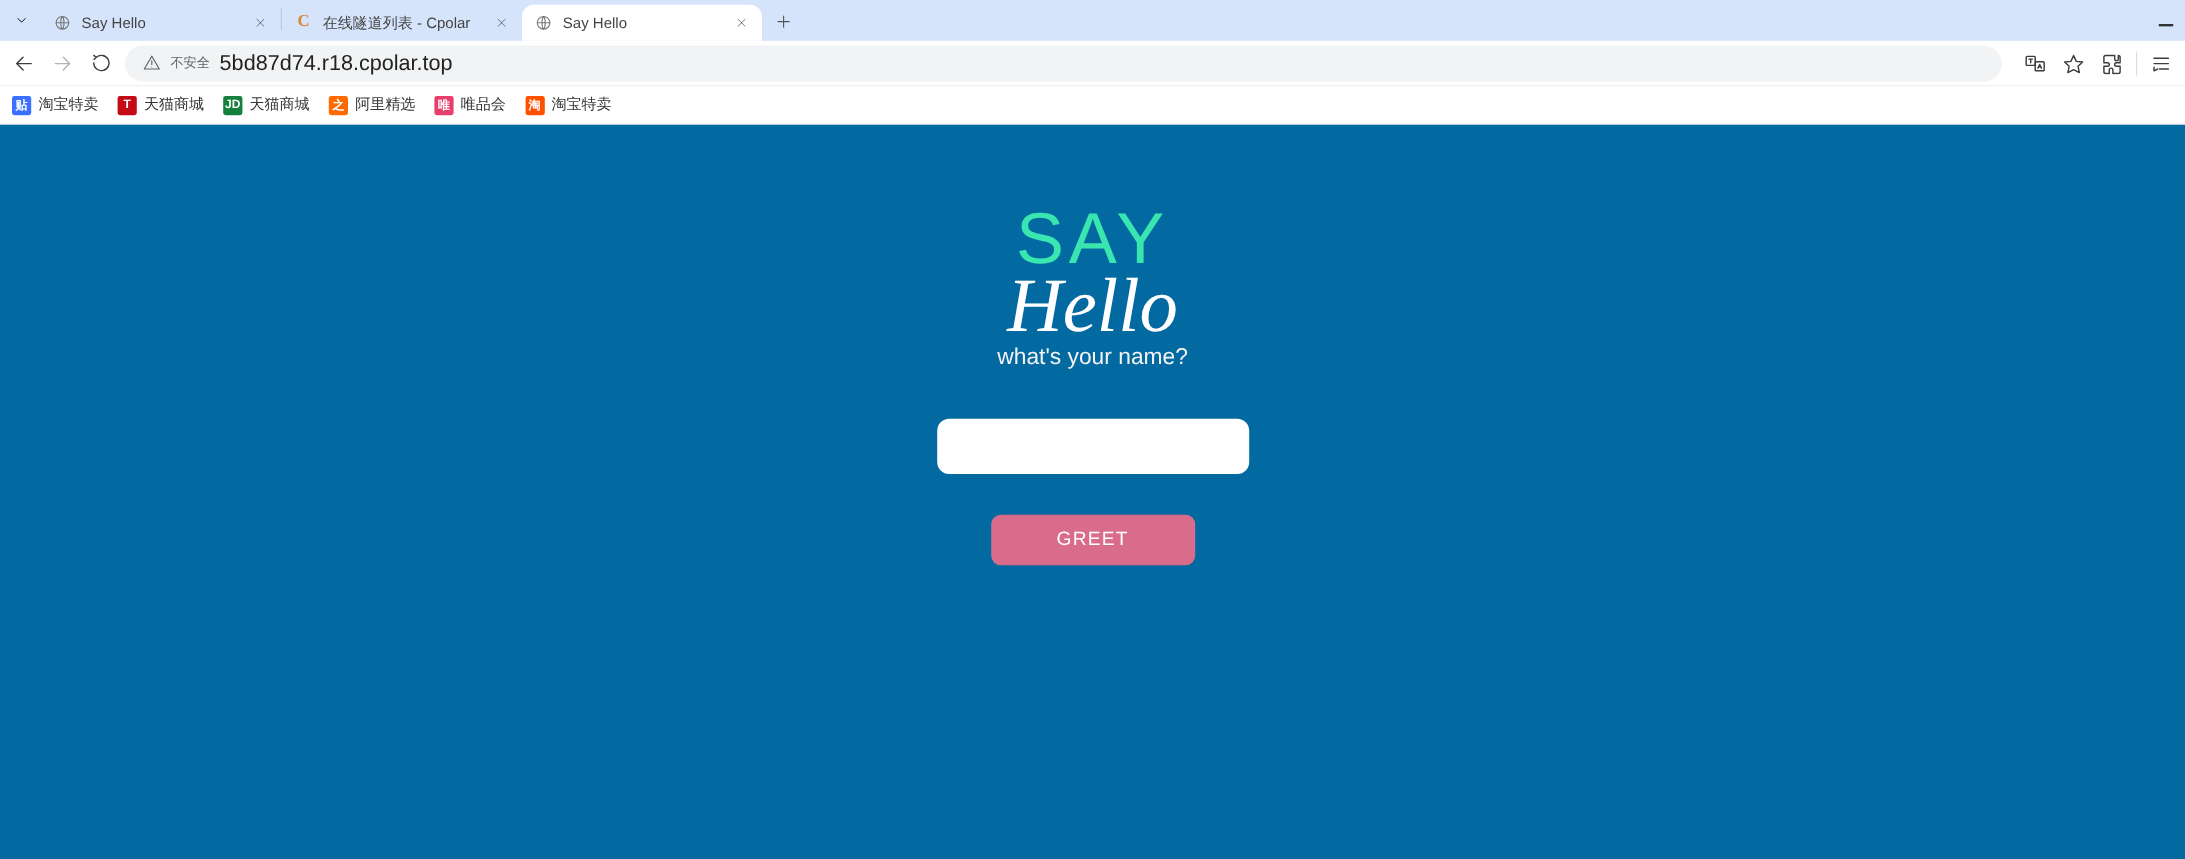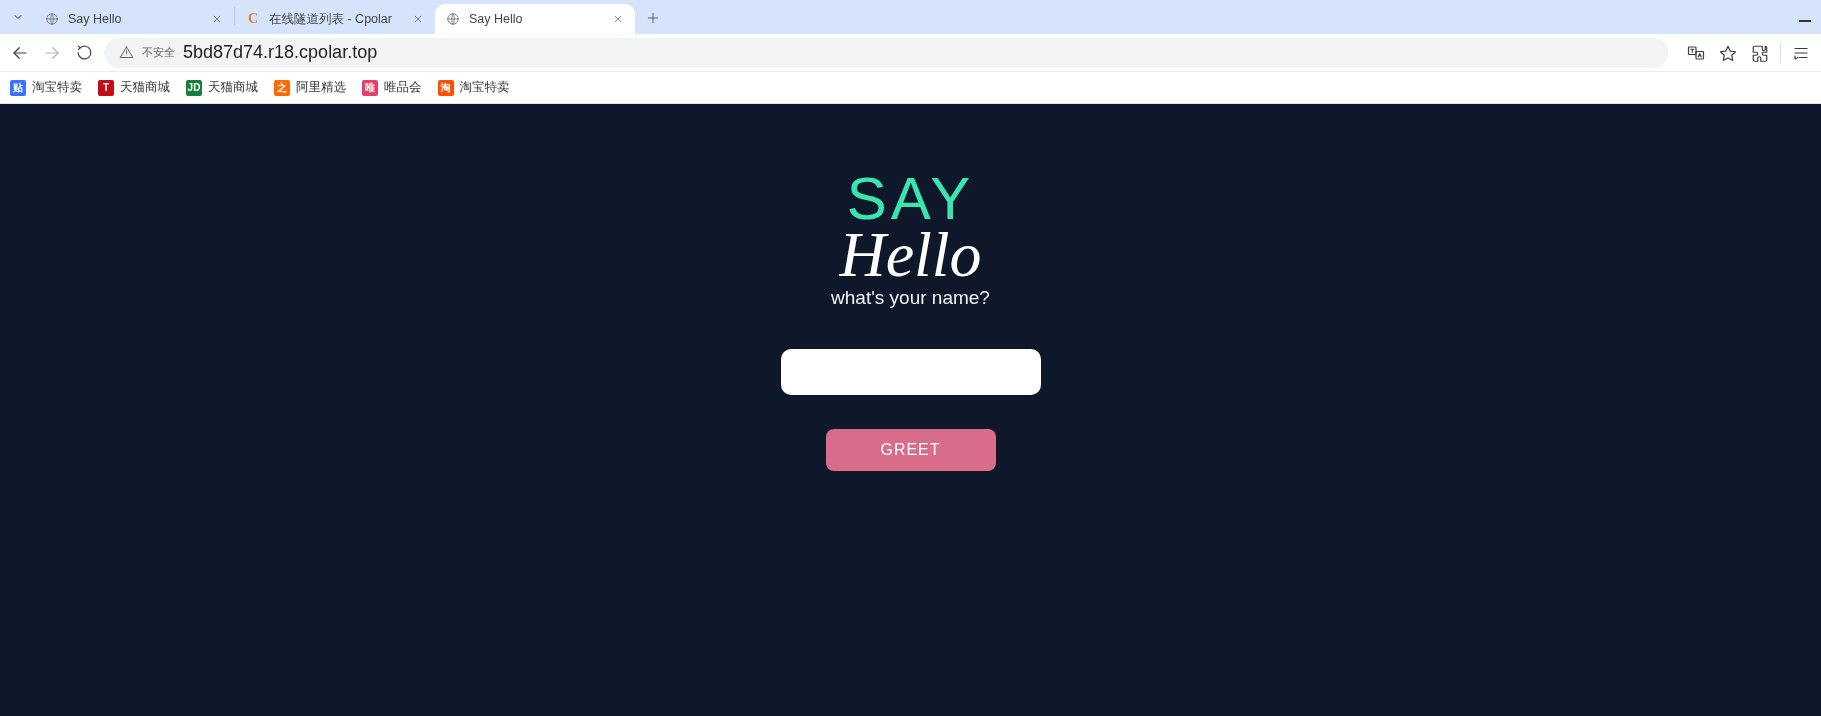--- a/index.html
+++ b/index.html
@@ -132,21 +132,21 @@
   .bm .bm-icon {
     width: 16px; height: 16px;
     display: inline-flex; align-items: center; justify-content: center;
     font-size: 10px; font-weight: bold; color: #fff;
     border-radius: 2px;
   }
 
   
   .viewport {
     flex: 1;
-    background: #0f172a;
+    background: #0369a1;
     display: flex;
     justify-content: center;
     padding-top: 60px;
   }
   .page-center { text-align: center; color: #fff; }
 
   .say {
     font-family: "Segoe UI Light", "Segoe UI", Arial, sans-serif;
     font-weight: 200;
     font-size: 60px;

